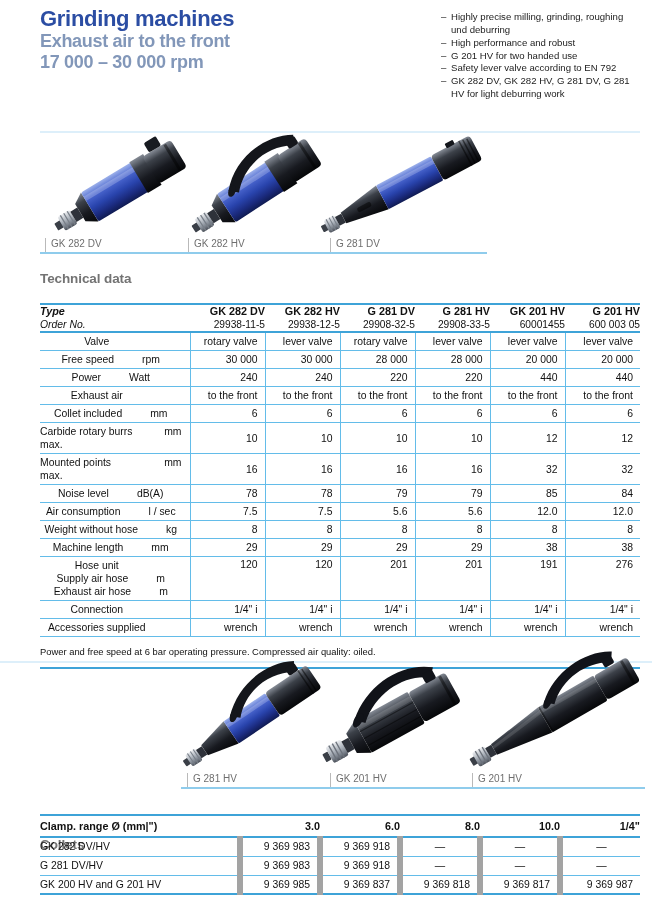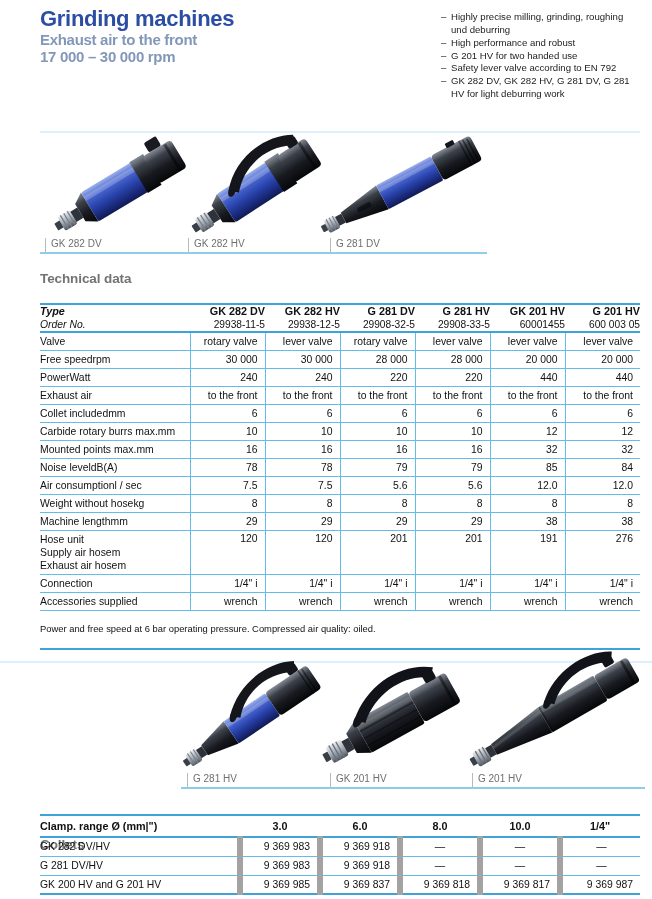--- a/index.html
+++ b/index.html
@@ -2,21 +2,21 @@
 <html><head>
 <meta charset="utf-8">
 <style>
   html,body{margin:0;padding:0;background:#ffffff;}
   .page{position:relative;width:652px;height:899px;background:#ffffff;overflow:hidden;
         font-family:"Liberation Sans", sans-serif;color:#1a1a1a;border-radius:17px;}
 
   
   .hdr-left{position:absolute;left:40px;top:7px;}
   .title{font-size:22px;font-weight:bold;color:#2b4da3;line-height:1.08;letter-spacing:-0.3px;}
-  .subtitle{font-size:15px;font-weight:bold;color:#8297b9;line-height:1.16;letter-spacing:-0.3px;}
+  .subtitle{font-size:18px;font-weight:bold;color:#8297b9;line-height:1.16;letter-spacing:-0.3px;}
 
   .features{position:absolute;left:441px;top:11px;width:200px;}
   .feature{display:flex;font-size:9.6px;color:#1c1c1c;line-height:1.34;}
   .fdash{width:10px;flex:none;}
   .ftext{flex:1;}
 
   
   .rule{position:absolute;background:#dcelf8;}
   .r1{left:40px;top:131px;width:600px;height:2px;background:#ddeffa;}
   .r2{left:0;top:661px;width:652px;height:2px;background:#ddeffa;}
@@ -60,34 +60,34 @@
   .tline{font-size:10.4px;line-height:13px;font-weight:normal;color:#111;font-style:italic;}
   .tline.b{font-weight:bold;font-size:10.8px;}
   .thv{text-align:right;padding:3px 7px 4px 0;}
   .thv .t{font-weight:bold;font-size:10.8px;line-height:13px;color:#111;}
   .thv .o{font-weight:normal;font-size:10.2px;line-height:13px;color:#111;}
   .tt tbody tr{height:17px;border-top:1px solid #63bce9;}
   .tt tbody tr:first-child{border-top:none;}
   .tt tr.tall{height:43px;}
   .tt tr.tall td.val{vertical-align:top;padding-top:2px;}
   .tt td.lbl{font-size:10.4px;color:#111;padding:2px 0;}
-  .lblline{display:flex;justify-content:flex-start;line-height:13px;}
-  .lblline .u{padding-right:8px;}
+  .lblline{display:flex;justify-content:center;line-height:13px;}
+  .lblline .u{padding-right:8px;padding-left:28px;}
   .tt td.val{font-size:10.4px;color:#111;text-align:right;padding-right:7px;border-left:1px solid #63bce9;}
-  .tt tr.footrow{border-top:1px solid #63bce9;border-bottom:2px solid #3ea3d8;height:38px;}
+  .tt tr.footrow{border-top:1px solid #63bce9;border-bottom:2px solid #3ea3d8;height:31px;}
   .tt td.foot{font-size:9.4px;color:#111;text-align:left;padding:3px 0 4px 0;}
 
   
   .ct{position:absolute;left:40px;top:814px;width:600px;border-collapse:collapse;table-layout:fixed;
       border-top:2px solid #3ea3d8;border-bottom:2px solid #3ea3d8;}
   .ct th,.ct td{padding:0;vertical-align:middle;}
   .ct thead tr{height:22px;border-bottom:2px solid #3ea3d8;}
   .ct th{font-size:10.8px;font-weight:bold;color:#111;}
   .chl{text-align:left;}
-  .chv{text-align:center;padding-right:7px;}
+  .chv{text-align:right;padding-right:7px;}
   .ct tbody tr{height:19px;border-top:1px solid #63bce9;}
   .ct tbody tr:first-child{border-top:none;}
   .ct td{font-size:10.4px;color:#111;}
   .ct td.clbl{text-align:left;}
   .ct td.val{text-align:right;padding-right:7px;border-left:6px solid #a3a3a3;}
   .ct td.val.dash{text-align:center;padding-right:0;}
 </style>
 </head>
 <body>
 

